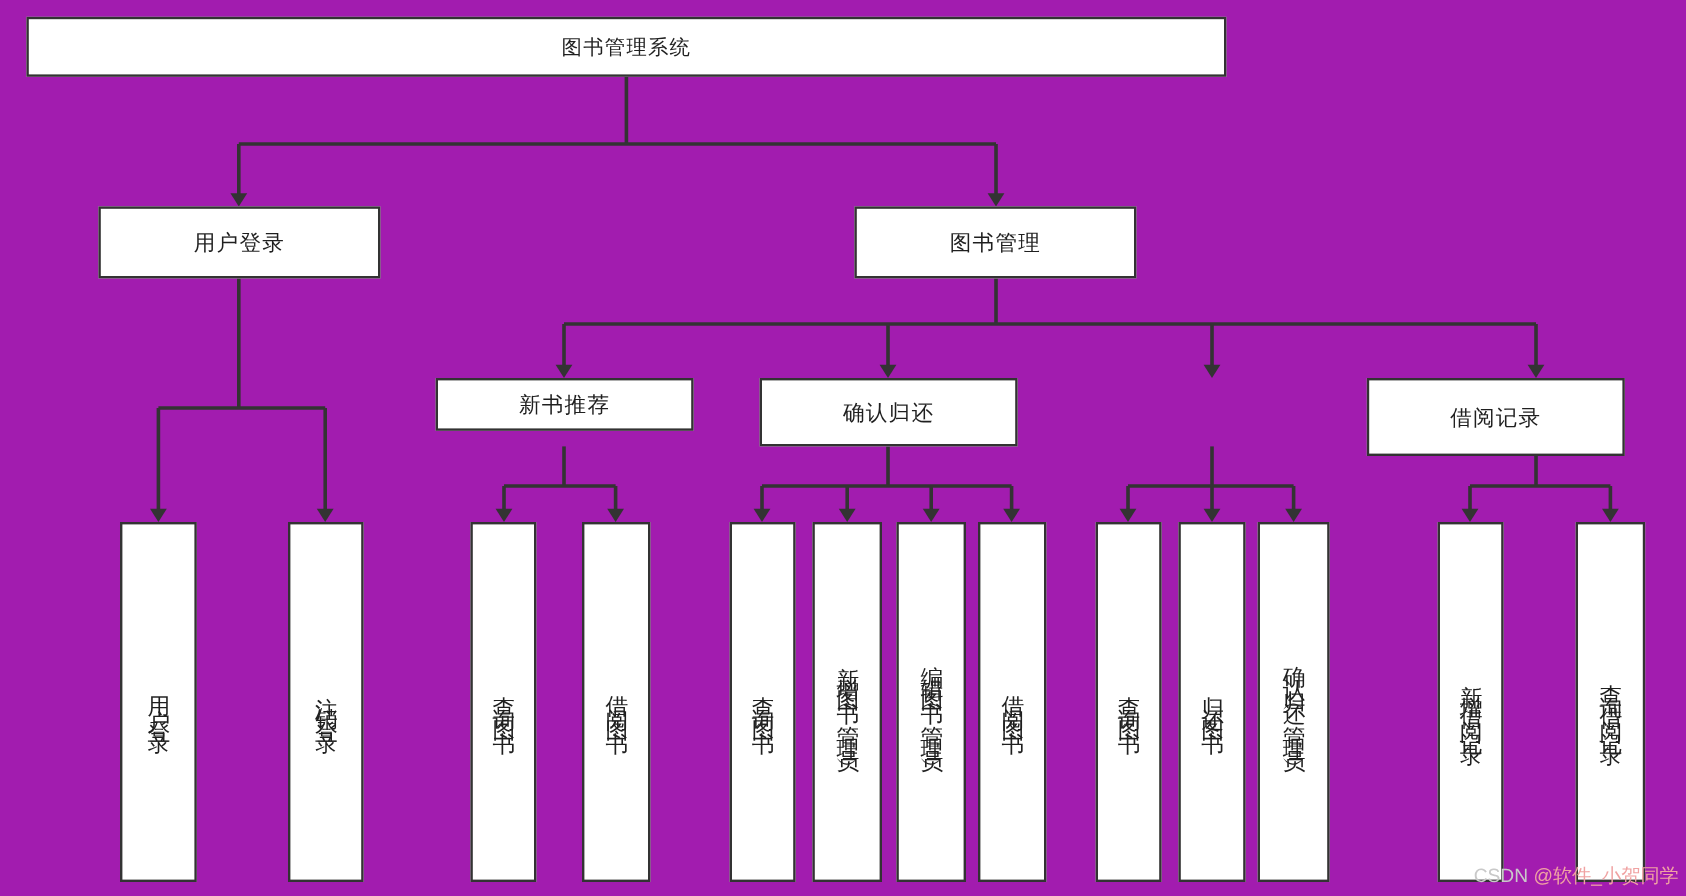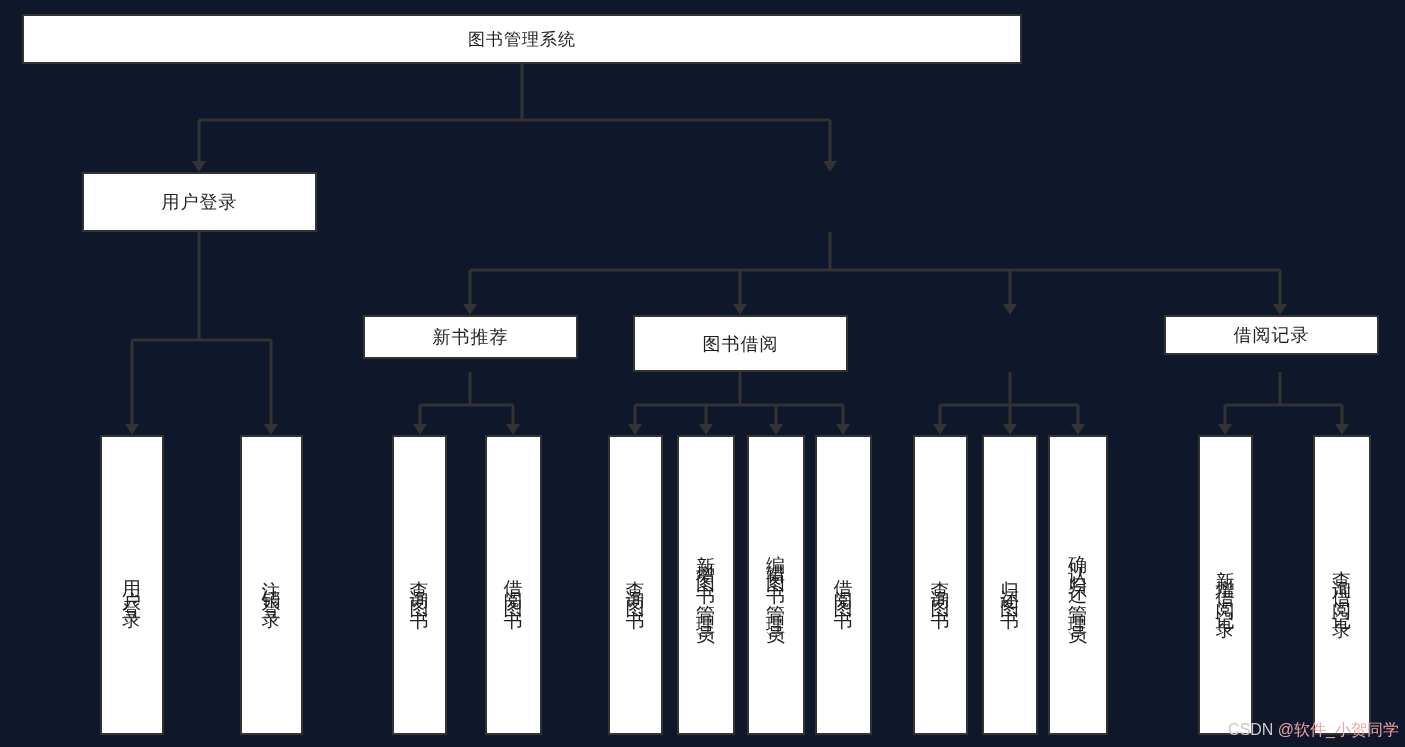--- a/index.html
+++ b/index.html
@@ -1,21 +1,21 @@
 <!DOCTYPE html>
 <html><head>
 <meta charset="utf-8">
 <style>
   html, body { margin: 0; padding: 0; background: #ffffff; }
   body { font-family: "Liberation Sans", "DejaVu Sans", sans-serif; color: #1f1f1f; }
   .stage {
     position: relative;
     width: 1405px;
     height: 747px;
-    background: #0f172a;
+    background: #a21caf;
     overflow: hidden;
   }
   .connector-layer {
     position: absolute;
     left: 0; top: 0;
     width: 1405px; height: 747px;
     pointer-events: none;
   }
   .box {
     position: absolute;
@@ -120,28 +120,31 @@
     </g>
   </svg>
 
   <div class="box h-box root-box" style="left:22px;top:14px;width:1000px;height:50px">
     <span>图书管理系统</span>
   </div>
 
   <div class="box h-box" style="left:82px;top:172px;width:235px;height:60px">
     <span>用户登录</span>
   </div>
+  <div class="box h-box" style="left:712px;top:172px;width:235px;height:60px">
+    <span>图书管理</span>
+  </div>
 
   <div class="box h-box" style="left:363px;top:315px;width:215px;height:44px">
     <span>新书推荐</span>
   </div>
   <div class="box h-box" style="left:633px;top:315px;width:215px;height:57px">
-    <span>图书借阅</span>
+    <span>确认归还</span>
   </div>
-  <div class="box h-box" style="left:1164px;top:315px;width:215px;height:40px">
+  <div class="box h-box" style="left:1139px;top:315px;width:215px;height:65px">
     <span>借阅记录</span>
   </div>
 
   <div class="box v-box" style="left:100px;top:435px;width:64px;height:300px">
     <span>用户登录</span>
   </div>
   <div class="box v-box" style="left:240px;top:435px;width:63px;height:300px">
     <span>注销登录</span>
   </div>
 

